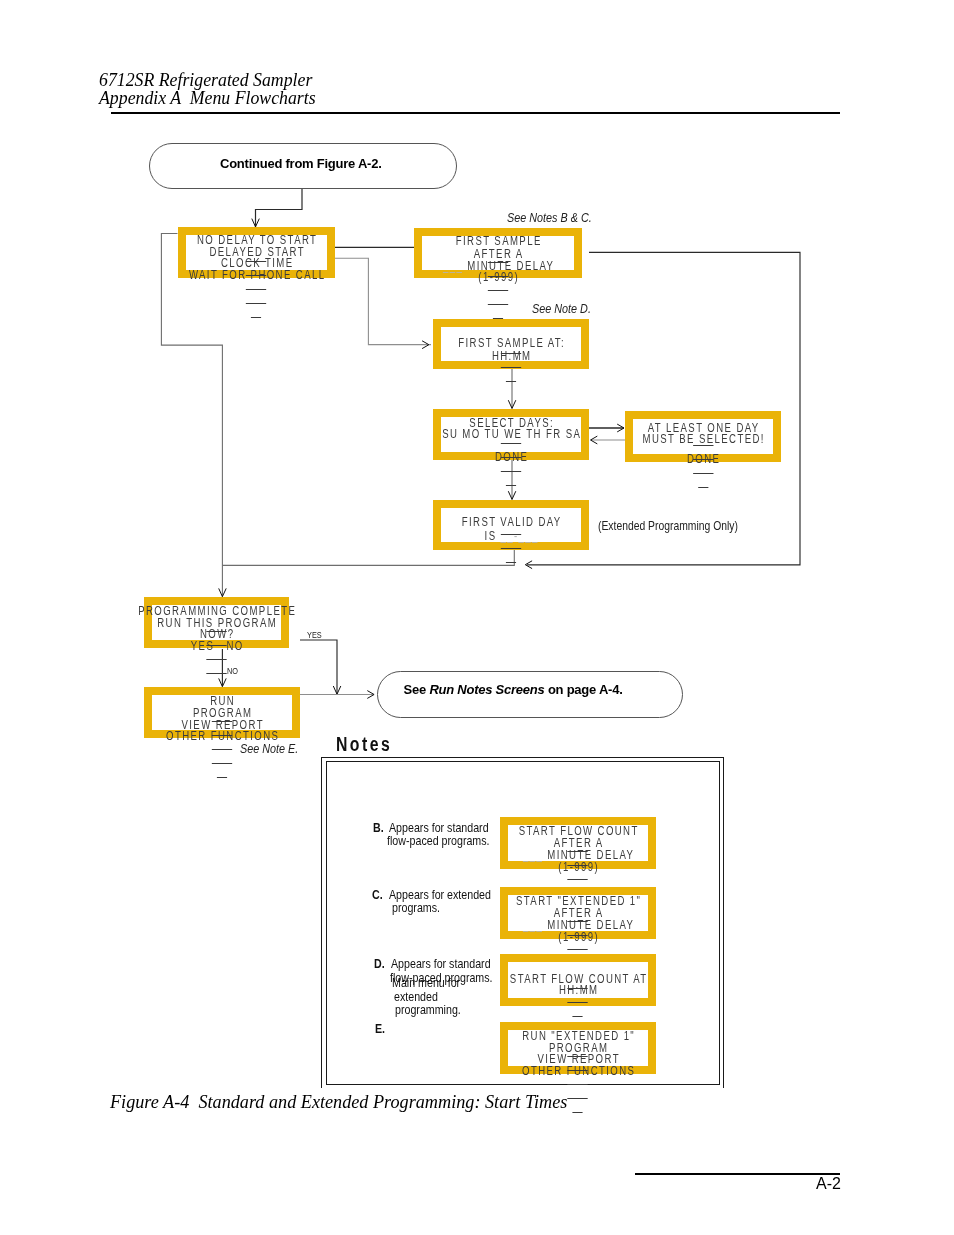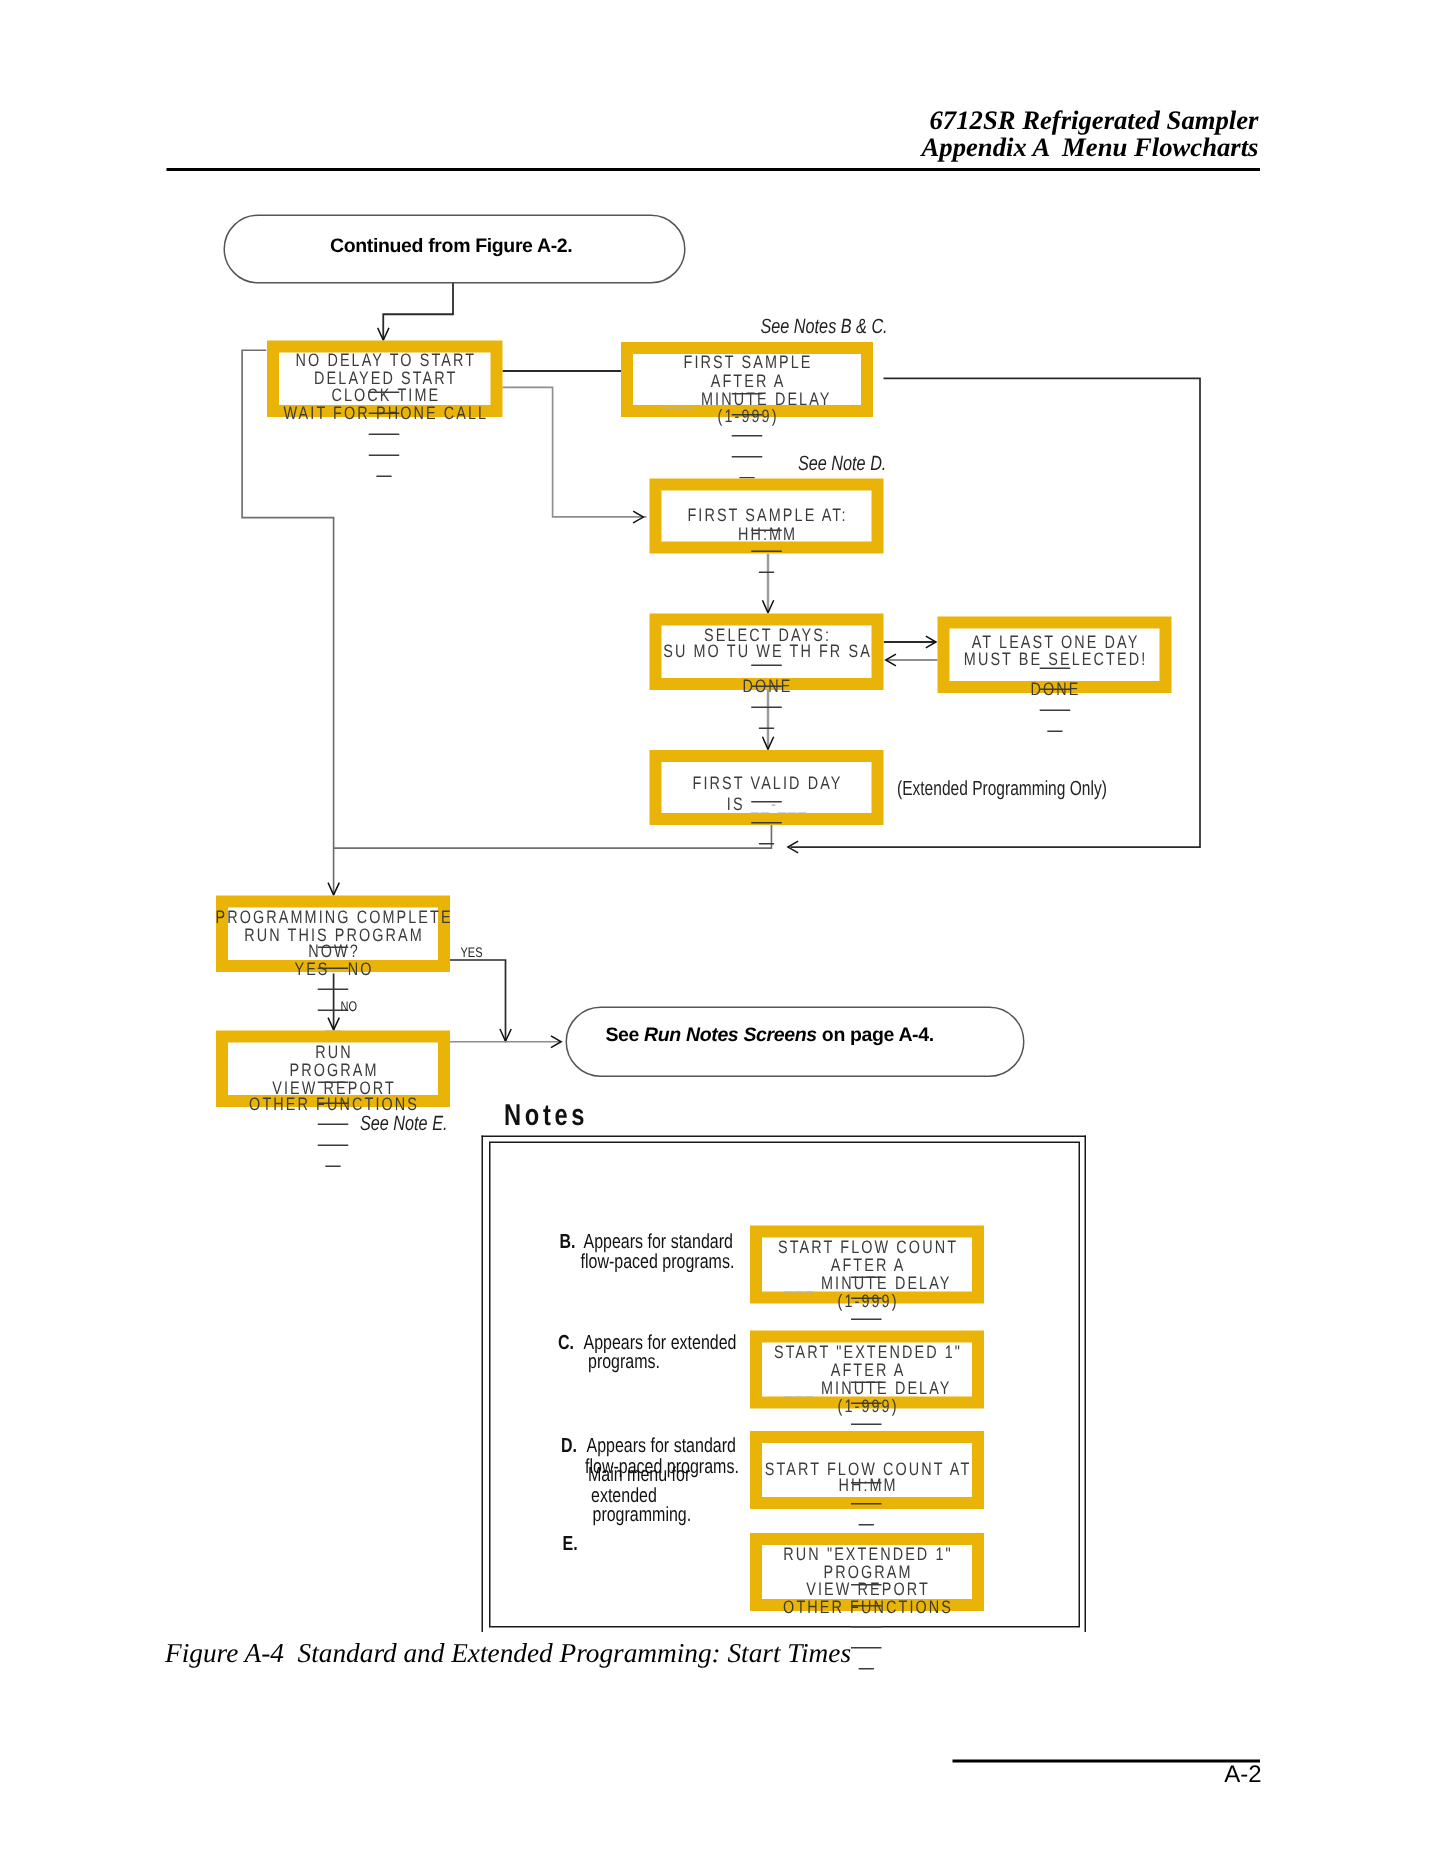--- a/index.html
+++ b/index.html
@@ -4,22 +4,22 @@
 <title>Figure A-3</title>
 <style>
   html,body{margin:0;padding:0;background:#ffffff;}
   body{width:954px;height:1235px;position:relative;
        font-family:"Liberation Sans",sans-serif;overflow:hidden;
        -webkit-font-smoothing:antialiased;}
   .page{position:absolute;left:0;top:0;width:954px;height:1235px;background:#fff;}
   #wires{position:absolute;left:0;top:0;width:954px;height:1235px;pointer-events:none;}
 
   
-  .hdr{position:absolute;right:115px;top:71px;width:740px;text-align:right;
-       font-family:"Liberation Serif",serif;font-style:italic;font-weight:bold;
+  .hdr{position:absolute;right:115px;top:71px;width:740px;text-align:left;
+       font-family:"Liberation Serif",serif;font-style:italic;font-weight:normal;
        font-size:17.8px;line-height:18.1px;color:#000;}
   .hdr > div{white-space:pre;}
   .hrule{position:absolute;left:111px;top:111.5px;width:729px;height:2px;background:#000;}
   .frule{position:absolute;left:634.7px;top:1173.2px;width:205.5px;height:1.8px;background:#000;}
   .pageno{position:absolute;left:640px;top:1178.3px;width:201px;text-align:right;
           line-height:11px;font-size:16px;color:#000;}
   .caption{position:absolute;left:110px;top:1092px;white-space:pre;line-height:20px;
            font-family:"Liberation Serif",serif;font-style:italic;font-size:18.2px;color:#000;}
 
   
@@ -145,21 +145,21 @@
     <div class="ln" style="top:5.4px">AT LEAST ONE DAY</div>
     <div class="ln" style="top:16.3px">MUST BE SELECTED!</div>
     <div class="ln" style="top:36.2px">DONE</div>
   </div>
 
   <div class="scr" style="left:433px;top:499.5px;width:156px;height:50px;">
     <div class="ln" style="top:10.9px">FIRST VALID DAY</div>
     <div class="ln" style="top:24.8px"><span>IS </span><span class="blank">__-___</span></div>
   </div>
 
-  <div class="scr" style="left:144px;top:597.3px;width:156px;height:51px;">
+  <div class="scr" style="left:144px;top:597.3px;width:145px;height:51px;">
     <div class="ln" style="top:1.5px">PROGRAMMING COMPLETE</div>
     <div class="ln" style="top:13.6px">RUN THIS PROGRAM</div>
     <div class="ln" style="top:25.2px">NOW?</div>
     <div class="ln" style="top:36.6px">YES   NO</div>
   </div>
 
   <div class="scr" style="left:144px;top:686.8px;width:156px;height:51.2px;">
     <div class="ln" style="top:2.5px">RUN</div>
     <div class="ln" style="top:14.1px">PROGRAM</div>
     <div class="ln" style="top:26.2px">VIEW REPORT</div>

